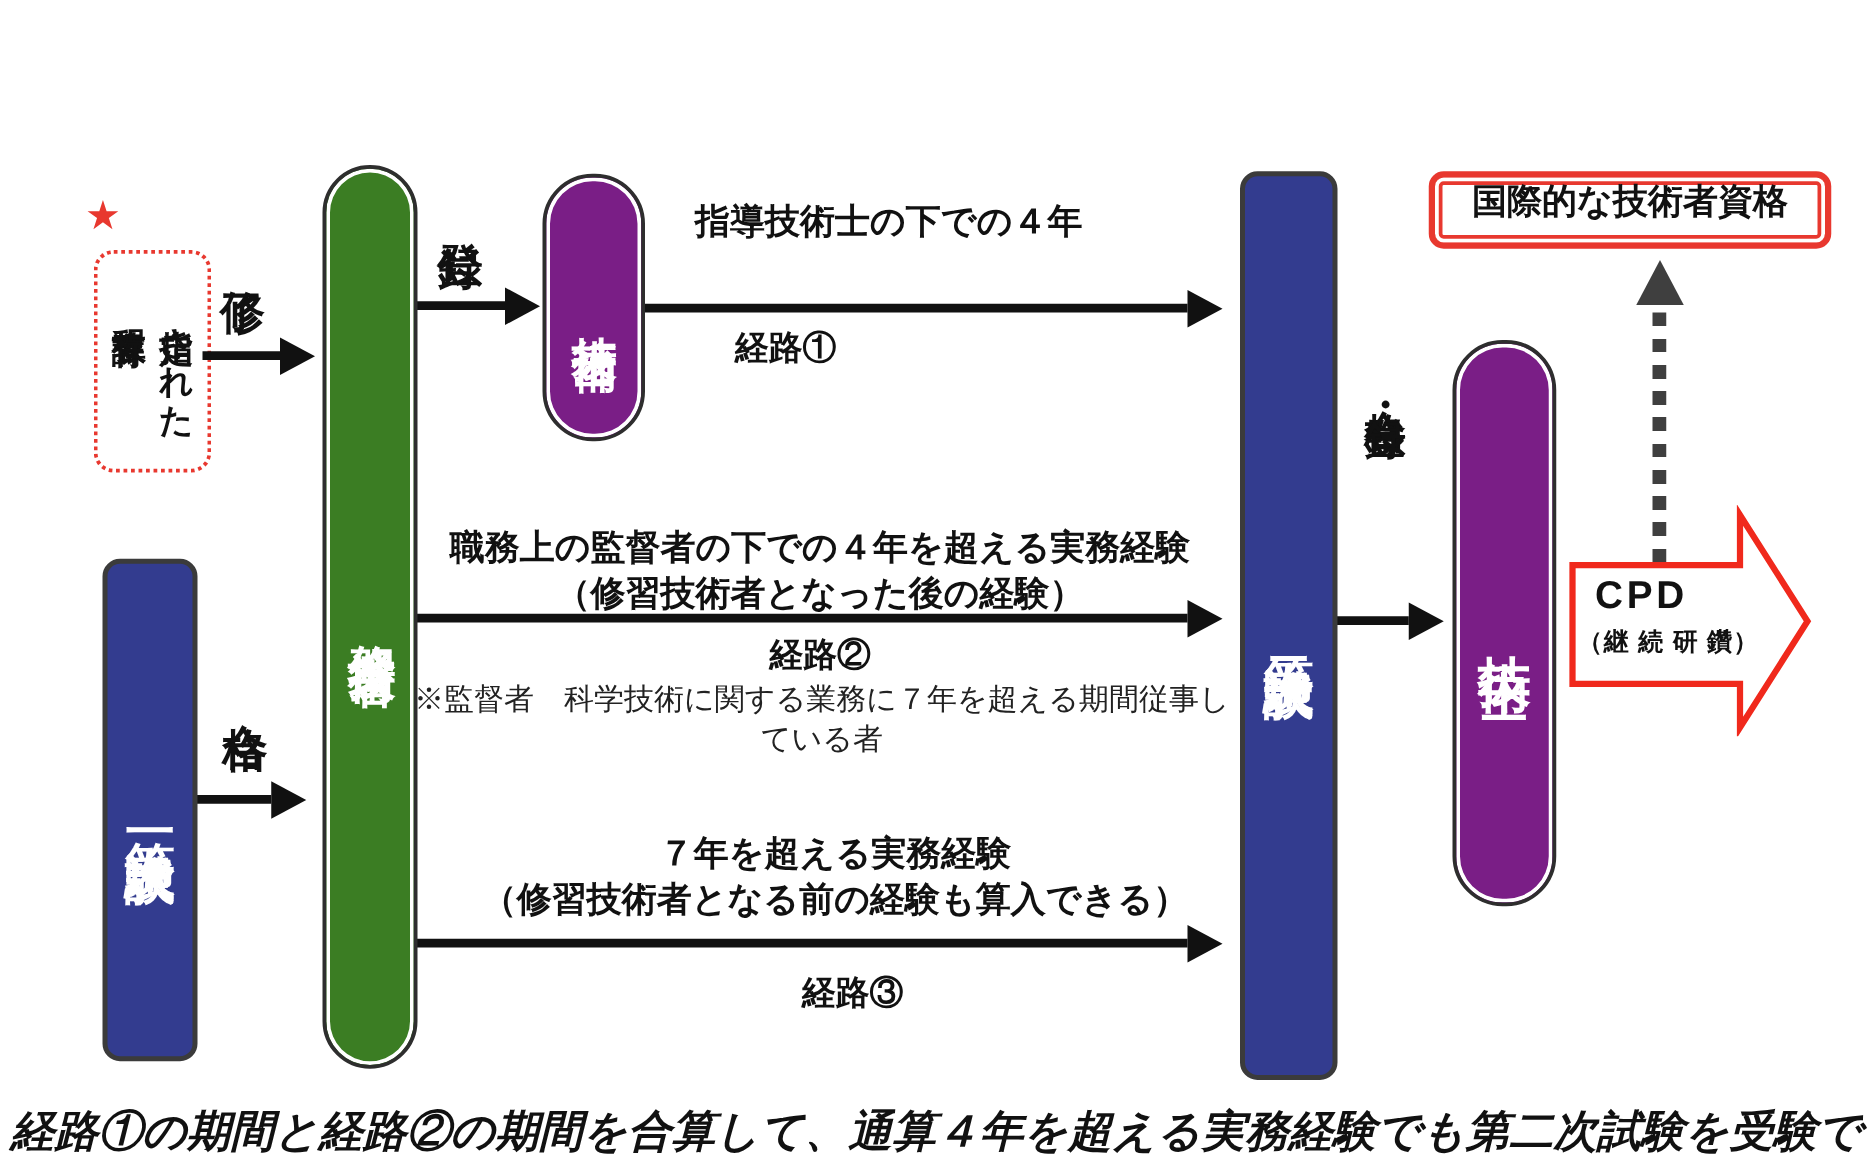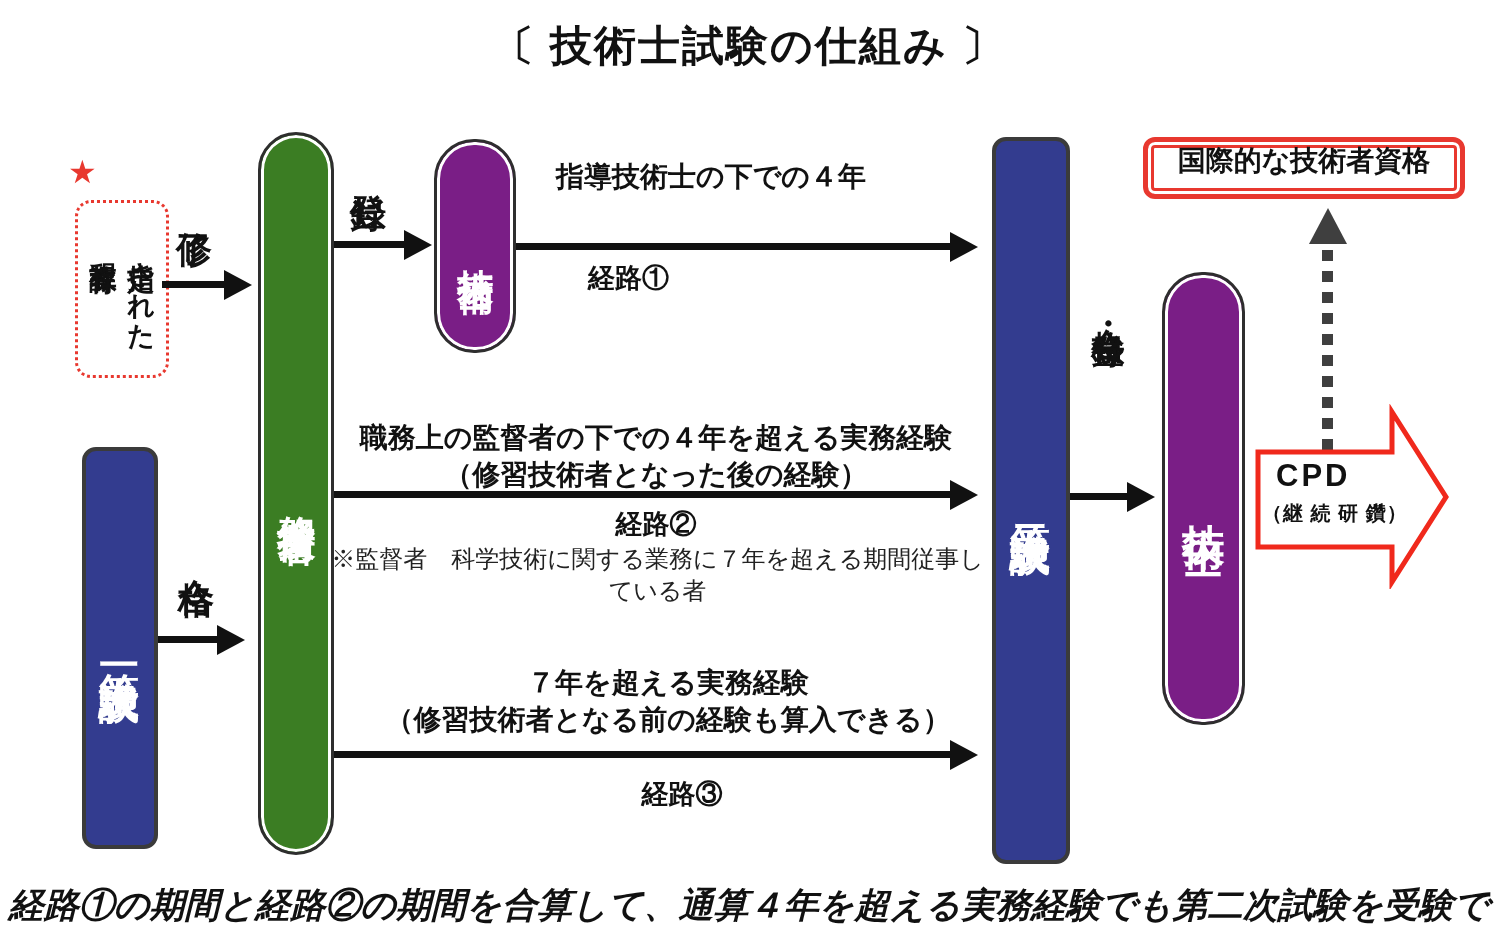--- a/index.html
+++ b/index.html
@@ -76,21 +76,20 @@
   .cpd-title { left:1276px; top:458px; font-size:31px; font-weight:700; letter-spacing:3px; color:#111; }
   .cpd-subtitle { left:1262px; top:500px; font-size:20px; font-weight:600; letter-spacing:1px; color:#111; }
 
   .footer { left:0; right:0; top:882px; text-align:center; font-size:35px; font-weight:700;font-style:italic; }
 </style>
 </head>
 <body>
 
 <div class="stage">
 
-  <div class="abs title">〔 技術士試験の仕組み 〕</div>
 
   <div class="abs star">★</div>
 
   <div class="abs dotted-box">
     <div class="vstack">
       <div>指定された</div>
       <div>教育課程</div>
     </div>
   </div>
 

